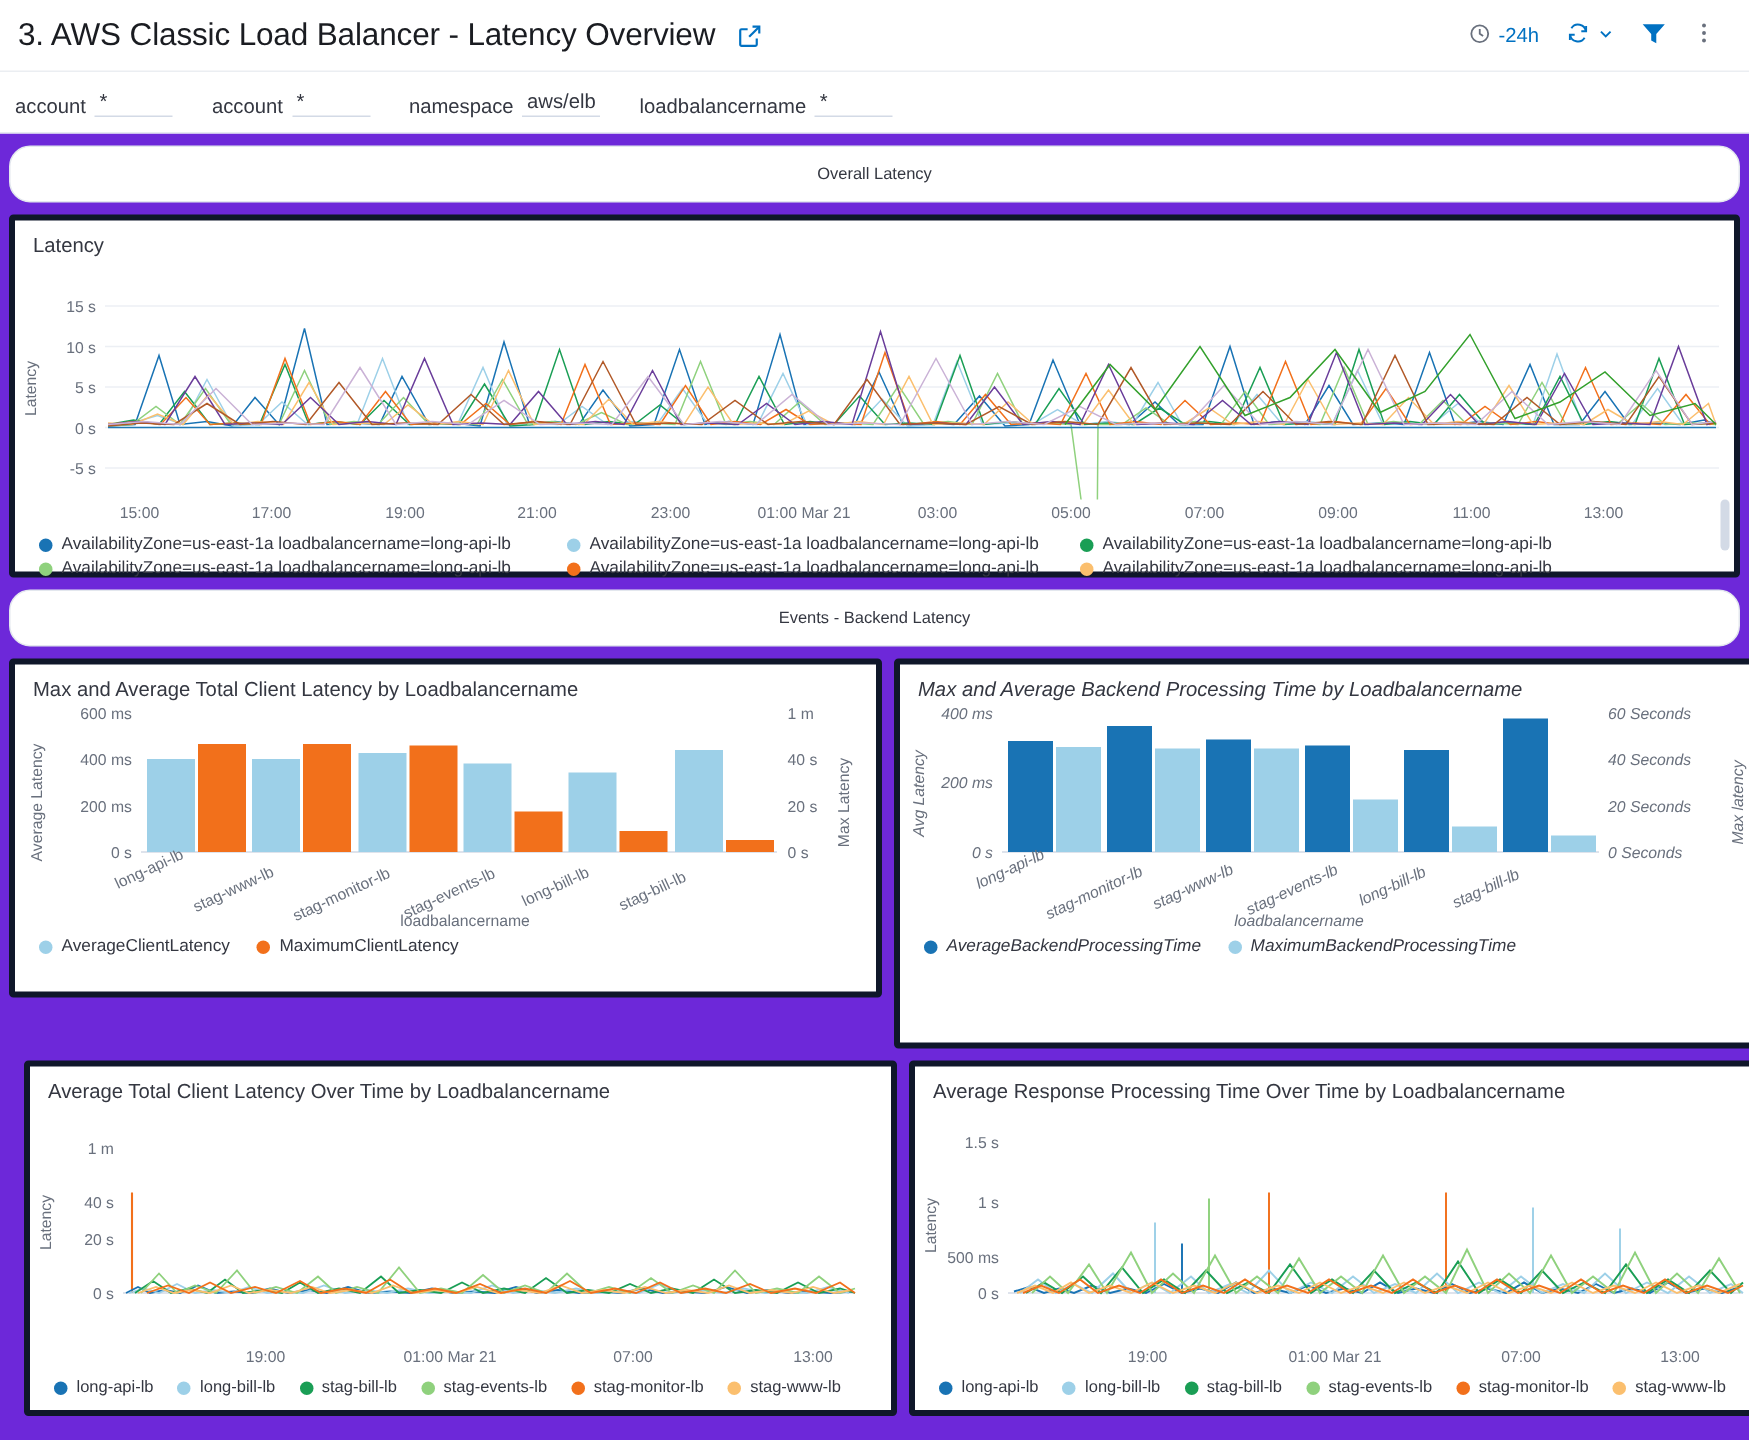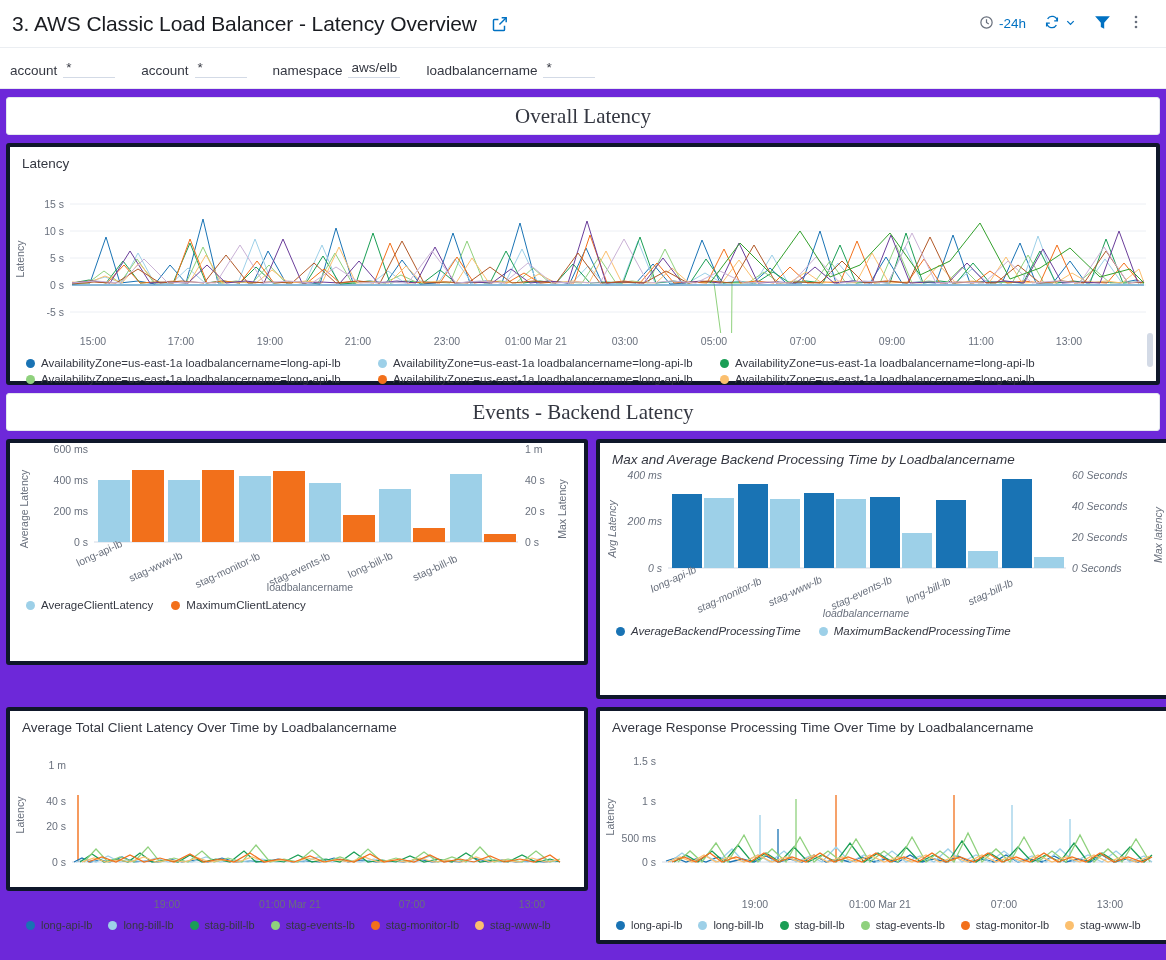--- a/index.html
+++ b/index.html
@@ -52,24 +52,24 @@
     border-bottom: 1px solid #d3dae6;
     padding: 1px 3px 2px 3px;
     display: inline-block;
   }
 
   
   .band {
     background: #ffffff;
     margin: 8px 6px 0 6px;
     border: 1px solid #e3e7ee;
-    border-radius: 3px;
+    border-radius: 14px;
     height: 38px;
     display: flex; align-items: center; justify-content: center;
-    font-size: 21px; color: #343741; font-family: Liberation Serif, serif;
+    font-size: 11px; color: #343741;
   }
   .panel {
     background: #ffffff;
     border: 4px solid #0f172a;
     border-radius: 3px;
     margin: 8px 6px 0 6px;
     position: relative;
   }
   .panel-title {
     font-size: 13.5px; color: #343741;
@@ -263,20 +263,21 @@
       </div>
     </div>
     <div class="scrollbar" style="top:186px;height:34px;"></div>
   </div>
 
   <div class="band">Events - Backend Latency</div>
 
   <div class="row2">
 
     <div class="panel" style="height:226px;">
+      <div class="panel-title">Max and Average Total Client Latency by Loadbalancername</div>
       <div>
         <svg width="574" height="152" viewBox="0 0 574 152" style="display:block">
           <text x="18" y="66" transform="rotate(-90 18 66)" text-anchor="middle" font-size="10.5" fill="#69707d">Average Latency</text>
           <text x="556" y="66" transform="rotate(-90 556 66)" text-anchor="middle" font-size="10.5" fill="#69707d">Max Latency</text>
 
           <g font-size="10.5" fill="#69707d" text-anchor="end">
             <text x="78" y="10">600 ms</text>
             <text x="78" y="41">400 ms</text>
             <text x="78" y="72">200 ms</text>
             <text x="78" y="103">0 s</text>
@@ -389,21 +390,21 @@
         <div class="item">
           <span class="dot" style="background:#9dd0e8"></span>
           <span>MaximumBackendProcessingTime</span>
         </div>
       </div>
     </div>
   </div>
 
   <div class="row2">
 
-    <div class="panel" style="height:184px;">
+    <div class="panel" style="height:237px;margin-left:10px;">
       <div class="panel-title">Average Total Client Latency Over Time by Loadbalancername</div>
       <div>
         <svg width="574" height="160" viewBox="0 0 574 160" style="display:block">
           <text x="14" y="78" transform="rotate(-90 14 78)" text-anchor="middle" font-size="10.5" fill="#69707d">Latency</text>
           <g font-size="10.5" fill="#69707d" text-anchor="end">
             <text x="56" y="32">1 m</text>
             <text x="56" y="68">40 s</text>
             <text x="56" y="93">20 s</text>
             <text x="56" y="129">0 s</text>
           </g>

